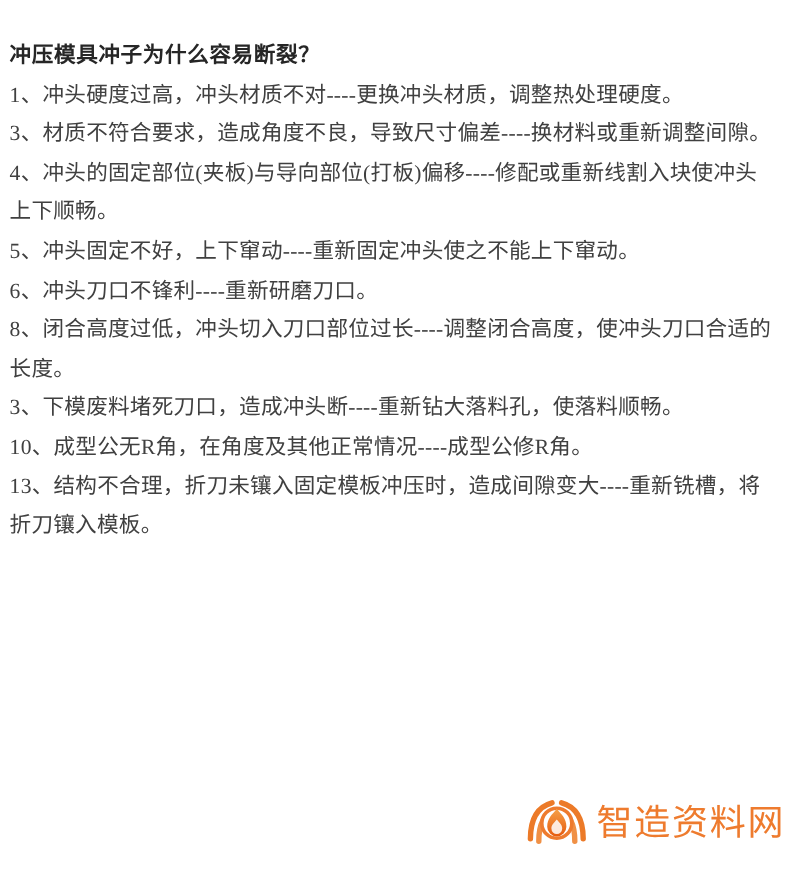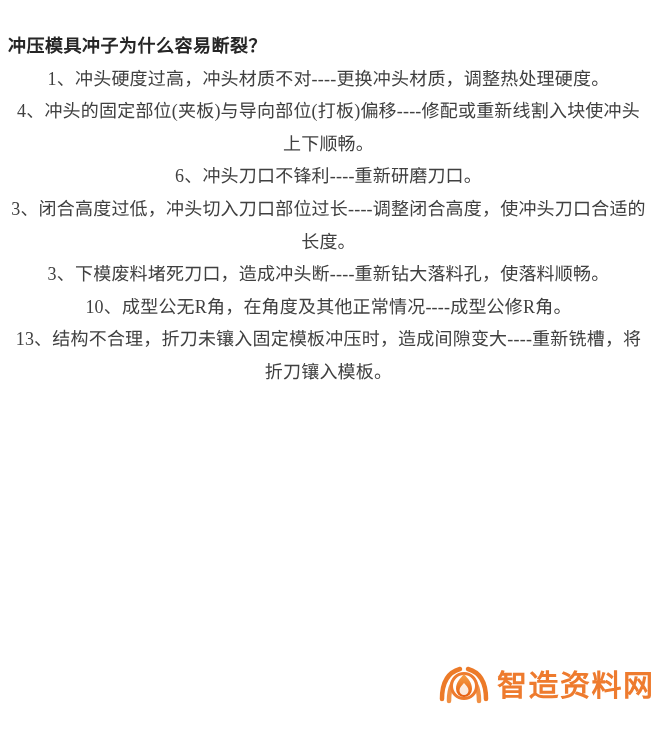--- a/index.html
+++ b/index.html
@@ -34,55 +34,56 @@
     letter-spacing: 0.5px;
   }
   .para {
     font-size: 18px;
     font-weight: normal;
     color: #404040;
     line-height: 32.6px;
     margin: 0;
     letter-spacing: 0.2px;
     word-break: break-all;
-    text-align: center;
   }
   .watermark {
     position: absolute;
     left: 438px;
     top: 662px;
     display: flex;
     align-items: center;
     gap: 7px;
     pointer-events: none;
   }
   .watermark .logo {
     display: block;
   }
   .watermark .site-name {
     font-family: "Liberation Sans", sans-serif;
     font-size: 30px;
-    font-weight: bold;
+    font-weight: normal;
     color: #ee7b2e;
     letter-spacing: 1.5px;
     line-height: 1;
     white-space: nowrap;
   }
 </style>
 </head>
 <body>
 
 <div class="page">
 
   <div class="content">
     <h1 class="title">冲压模具冲子为什么容易断裂？</h1>
     <p class="para">1、冲头硬度过高，冲头材质不对----更换冲头材质，调整热处理硬度。</p>
+    <p class="para">3、材质不符合要求，造成角度不良，导致尺寸偏差----换材料或重新调整间隙。</p>
     <p class="para">4、冲头的固定部位(夹板)与导向部位(打板)偏移----修配或重新线割入块使冲头上下顺畅。</p>
+    <p class="para">5、冲头固定不好，上下窜动----重新固定冲头使之不能上下窜动。</p>
     <p class="para">6、冲头刀口不锋利----重新研磨刀口。</p>
-    <p class="para">3、闭合高度过低，冲头切入刀口部位过长----调整闭合高度，使冲头刀口合适的长度。</p>
+    <p class="para">8、闭合高度过低，冲头切入刀口部位过长----调整闭合高度，使冲头刀口合适的长度。</p>
     <p class="para">3、下模废料堵死刀口，造成冲头断----重新钻大落料孔，使落料顺畅。</p>
     <p class="para">10、成型公无R角，在角度及其他正常情况----成型公修R角。</p>
     <p class="para">13、结构不合理，折刀未镶入固定模板冲压时，造成间隙变大----重新铣槽，将折刀镶入模板。</p>
   </div>
 
   <div class="watermark">
     <span class="logo">
       <svg width="52" height="44" viewBox="0 0 52 44" xmlns="http://www.w3.org/2000/svg" aria-hidden="true">
         <defs>
           <linearGradient id="flameGrad" x1="0" y1="0" x2="0" y2="1">

